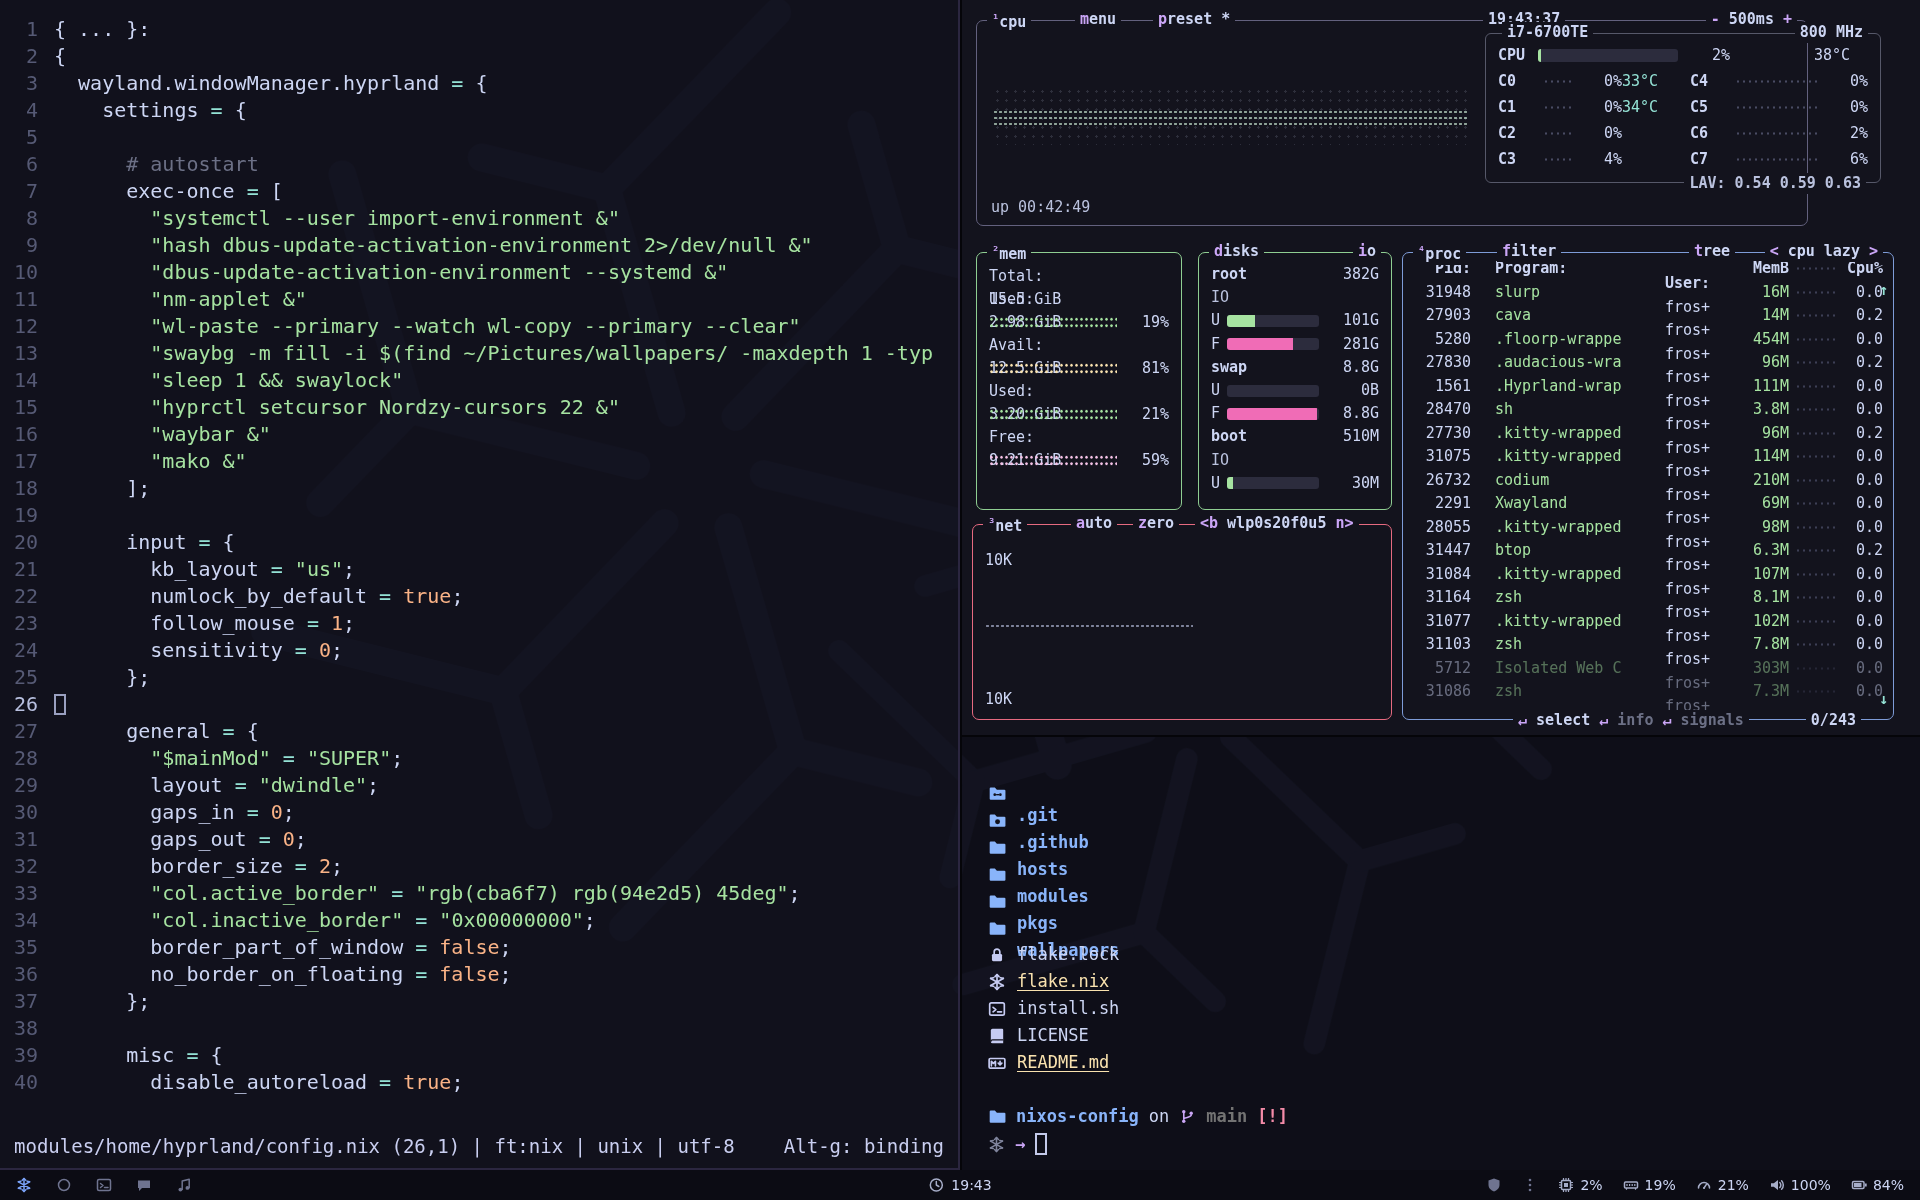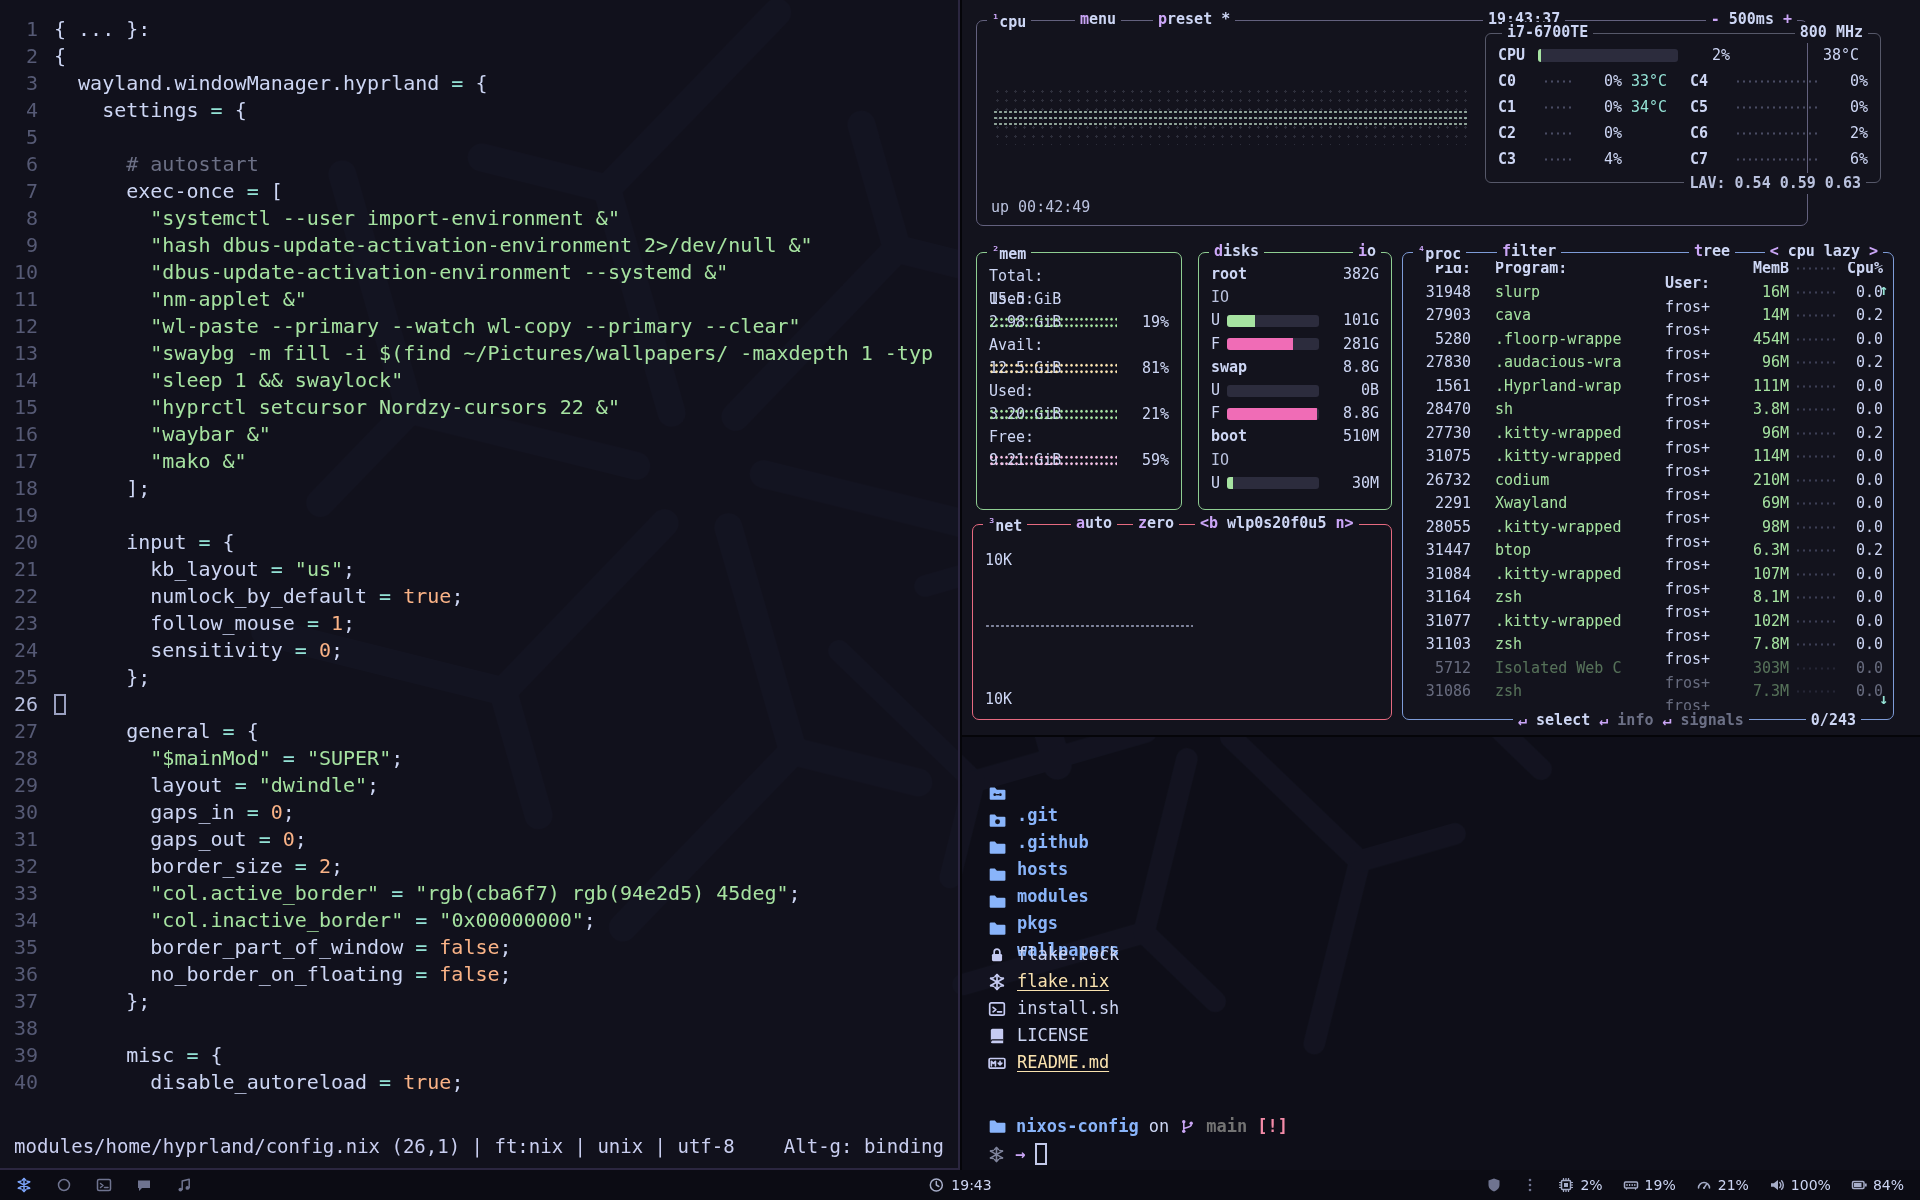--- a/index.html
+++ b/index.html
@@ -39,21 +39,21 @@
   .sup { font-size:12px; vertical-align:4px; }
   .dim { color:#6c7086; }
 
   #cpu-panel { position:absolute; left:508px; top:12px; width:396px; height:150px;
     border:1.5px solid #565869; border-radius:6px; padding:8px 12px 0 12px; }
   .cpurow { display:flex; align-items:center; height:26px; }
   .cname { width:40px; font-weight:700; }
   .cmeter { width:140px; height:13px; background:#2c2c3d; border-radius:3px; overflow:hidden; margin-right:10px; }
   .cmeter i { display:block; height:100%; background:#a6e3a1; }
   .cpct { width:42px; text-align:right; }
-  .ctemp { width:54px; text-align:center; color:#94e2d5; }
+  .ctemp { width:54px; text-align:left; color:#94e2d5; }
   .corerow { display:flex; height:26px; }
   .chalf { display:flex; flex:1; align-items:center; }
   .lead { flex:1; height:5px; align-self:center; margin:0 5px;
     background-image:radial-gradient(circle,#494b63 1px,transparent 1.25px);
     background-size:6px 5px; background-repeat:repeat-x; }
   .cpu-graph { position:absolute; left:16px; top:66px; width:476px; height:58px; }
   .cpu-graph .sparse { position:absolute; inset:0;
     background-image:radial-gradient(circle,rgba(186,194,222,.16) 1px,transparent 1.2px); background-size:9px 9px; }
   .cpu-graph .band { position:absolute; left:0; right:0; top:22px; height:18px;
     background-image:radial-gradient(circle,rgba(196,226,206,.7) 1.1px,transparent 1.35px); background-size:5px 6px; }
@@ -104,21 +104,21 @@
     font-size:17px; line-height:27px; color:#cdd6f4; padding:42px 0 0 26px;
   }
   .frow { display:flex; align-items:center; gap:11px; height:27px; }
   .fdir { color:#89b4fa; font-weight:700;margin-top:46px; }
   .ffile { color:#cdd6f4; }
   .fspecial { color:#f9e2af; text-decoration:underline; text-underline-offset:3px; }
   .icon { display:inline-block; width:17px; height:17px; }
   .icon svg { width:100%; height:100%; display:block; }
   .icon.big { width:18px; height:18px; }
   .tline { display:flex; align-items:center; gap:10px; height:28px; }
-  .prompt { margin-top:36px; }
+  .prompt { margin-top:26px; }
   .pdir { color:#89b4fa; font-weight:700; }
   .pon { color:#cdd6f4; }
   .pbranch { color:#737373; font-weight:700; }
   .pflags { color:#f38ba8; font-weight:700; }
   .parrow { color:#cba6f7; font-weight:700; }
   .term-cursor { display:inline-block; width:12px; height:22px; border:2px solid #c3c9ea; }
 
   
   #waybar { position:absolute; left:0; top:1170px; width:1920px; height:30px; z-index:3;
     background:#0c0c14; display:flex; align-items:center; justify-content:space-between;

